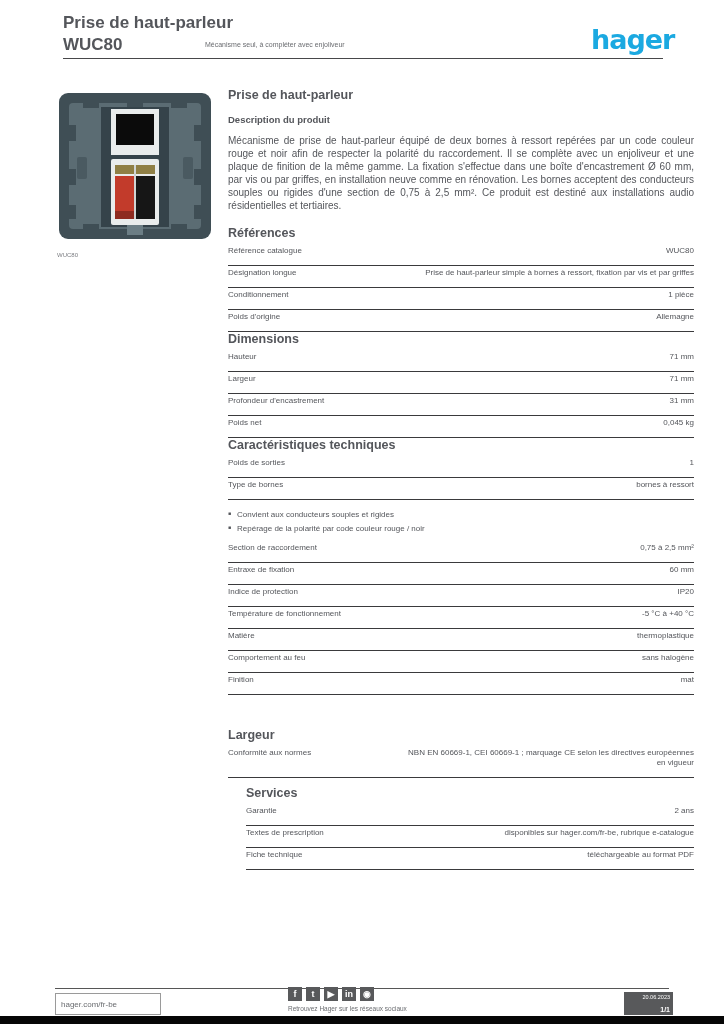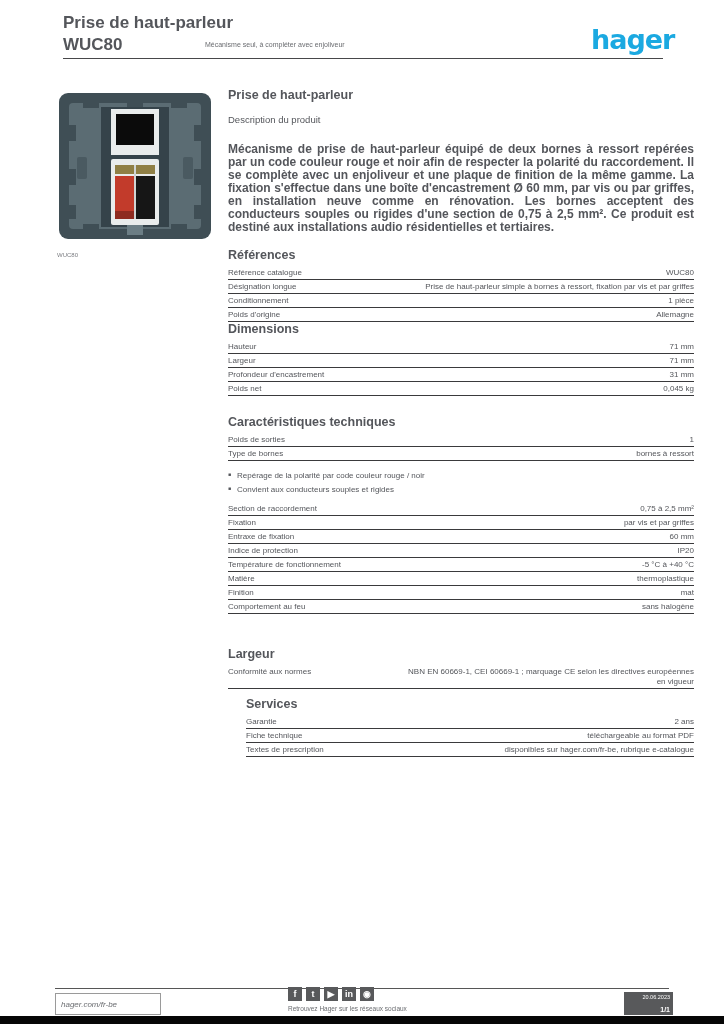--- a/index.html
+++ b/index.html
@@ -22,35 +22,35 @@
   .logo{position:absolute;left:591px;top:24px;font-size:27px;font-weight:bold;
         color:var(--hager-blue);letter-spacing:-1px;font-family:"DejaVu Sans",sans-serif;}
   .header-rule{position:absolute;left:63px;top:58px;width:600px;height:1px;background:#48484a;}
   
   .product-figure{position:absolute;left:57px;top:87px;width:156px;margin:0;}
   .product-figure figcaption{font-size:6px;color:#7a7c80;margin-top:3px;}
   
   .spec{position:absolute;left:228px;top:88px;width:466px;}
   .section{margin:0;}
   .sec-heading{font-size:12.5px;font-weight:bold;margin:0 0 4px;color:var(--text-gray);}
-  .sec-subheading{font-size:9.5px;font-weight:normal;margin:12px 0 18px;}
-  .sec-para{font-size:12px;line-height:13px;margin:0;text-align:justify;font-weight:bold;}
+  .sec-subheading{font-size:9.5px;font-weight:bold;margin:12px 0 9px;}
+  .sec-para{font-size:10px;line-height:13px;margin:0;text-align:justify;}
   .row{display:flex;justify-content:space-between;gap:14px;font-size:8px;line-height:10px;
-       padding:2px 0 1px;border-bottom:1px solid var(--line-dark);}
+       padding:2px 0 9px;border-bottom:1px solid var(--line-dark);}
   .row-label{flex:1 1 auto;}
   .row-value{flex:0 1 auto;text-align:right;max-width:62%;}
   .bullets{list-style:none;margin:7px 0 6px;padding:0;font-size:8px;line-height:12px;}
   .bullets li::before{content:"\25A0";font-size:5px;margin-right:6px;vertical-align:2px;}
-  .s2{margin-top:14px;} .s3{} .s4a{margin-top:19px;}
+  .s2{margin-top:14px;} .s3{} .s4a{}
   .s4b{margin-top:1px;} .s4c{margin-top:3px;} .s5{margin-top:33px;} .s6{margin-top:8px;margin-left:18px;}
   
   .footer-rule{position:absolute;left:55px;top:988px;width:614px;height:1px;background:#565656;}
   .site-box{position:absolute;left:55px;top:993px;width:106px;height:22px;border:1px solid #9a9a9a;
             background:#fff;display:flex;align-items:center;padding-left:5px;font-size:8px;
-            color:#6a6c70;box-sizing:border-box;text-decoration:none;font-style:italic;}
+            color:#6a6c70;box-sizing:border-box;text-decoration:none;}
   .social{position:absolute;left:288px;top:987px;display:flex;gap:4px;}
   .soc{width:14px;height:14px;background:var(--footer-gray);color:#fff;font-size:9px;font-weight:bold;
        display:flex;align-items:center;justify-content:center;cursor:pointer;}
   .social-caption{position:absolute;left:288px;top:1005px;font-size:6.5px;color:#6a6c70;}
   .page-box{position:absolute;left:624px;top:992px;width:49px;height:23px;background:var(--footer-gray);
             color:#fff;display:flex;flex-direction:column;justify-content:space-between;
             align-items:flex-end;padding:2px 3px;box-sizing:border-box;}
   .page-box .date{font-size:5.5px;} .page-box .pg{font-size:7px;font-weight:bold;}
   .bottom-bar{position:absolute;left:0;top:1016px;width:724px;height:8px;background:#060606;}
 </style>
@@ -153,78 +153,74 @@
           <span class="row-label">Poids de sorties</span>
           <span class="row-value">1</span>
         </div>
         <div class="row">
           <span class="row-label">Type de bornes</span>
           <span class="row-value">bornes à ressort</span>
         </div>
       </section>
       <section class="section s4b">
         <ul class="bullets">
+          <li>Convient aux conducteurs souples et rigides</li>
           <li>Repérage de la polarité par code couleur rouge / noir</li>
-          <li>Convient aux conducteurs souples et rigides</li>
         </ul>
       </section>
       <section class="section s4c">
         <div class="row">
           <span class="row-label">Section de raccordement</span>
           <span class="row-value">0,75 à 2,5 mm²</span>
         </div>
         <div class="row">
-          <span class="row-label">Fixation</span>
-          <span class="row-value">par vis et par griffes</span>
-        </div>
-        <div class="row">
           <span class="row-label">Entraxe de fixation</span>
           <span class="row-value">60 mm</span>
         </div>
         <div class="row">
           <span class="row-label">Indice de protection</span>
           <span class="row-value">IP20</span>
         </div>
         <div class="row">
           <span class="row-label">Température de fonctionnement</span>
           <span class="row-value">-5 °C à +40 °C</span>
         </div>
         <div class="row">
           <span class="row-label">Matière</span>
           <span class="row-value">thermoplastique</span>
         </div>
         <div class="row">
+          <span class="row-label">Comportement au feu</span>
+          <span class="row-value">sans halogène</span>
+        </div>
+        <div class="row">
           <span class="row-label">Finition</span>
           <span class="row-value">mat</span>
         </div>
-        <div class="row">
-          <span class="row-label">Comportement au feu</span>
-          <span class="row-value">sans halogène</span>
-        </div>
       </section>
       <section class="section s5">
         <h3 class="sec-heading">Largeur</h3>
         <div class="row">
           <span class="row-label">Conformité aux normes</span>
           <span class="row-value">NBN EN 60669-1, CEI 60669-1 ; marquage CE selon les directives européennes en vigueur</span>
         </div>
       </section>
       <section class="section s6">
         <h3 class="sec-heading">Services</h3>
         <div class="row">
           <span class="row-label">Garantie</span>
           <span class="row-value">2 ans</span>
         </div>
         <div class="row">
+          <span class="row-label">Textes de prescription</span>
+          <span class="row-value">disponibles sur hager.com/fr-be, rubrique e-catalogue</span>
+        </div>
+        <div class="row">
           <span class="row-label">Fiche technique</span>
           <span class="row-value">téléchargeable au format PDF</span>
-        </div>
-        <div class="row">
-          <span class="row-label">Textes de prescription</span>
-          <span class="row-value">disponibles sur hager.com/fr-be, rubrique e-catalogue</span>
         </div>
       </section>
     </div>
 
   <div class="footer-rule"></div>
   <a class="site-box" href="#">hager.com/fr-be</a>
   <div class="social">
       <span class="soc">f</span>
       <span class="soc">t</span>
       <span class="soc">▶</span>

